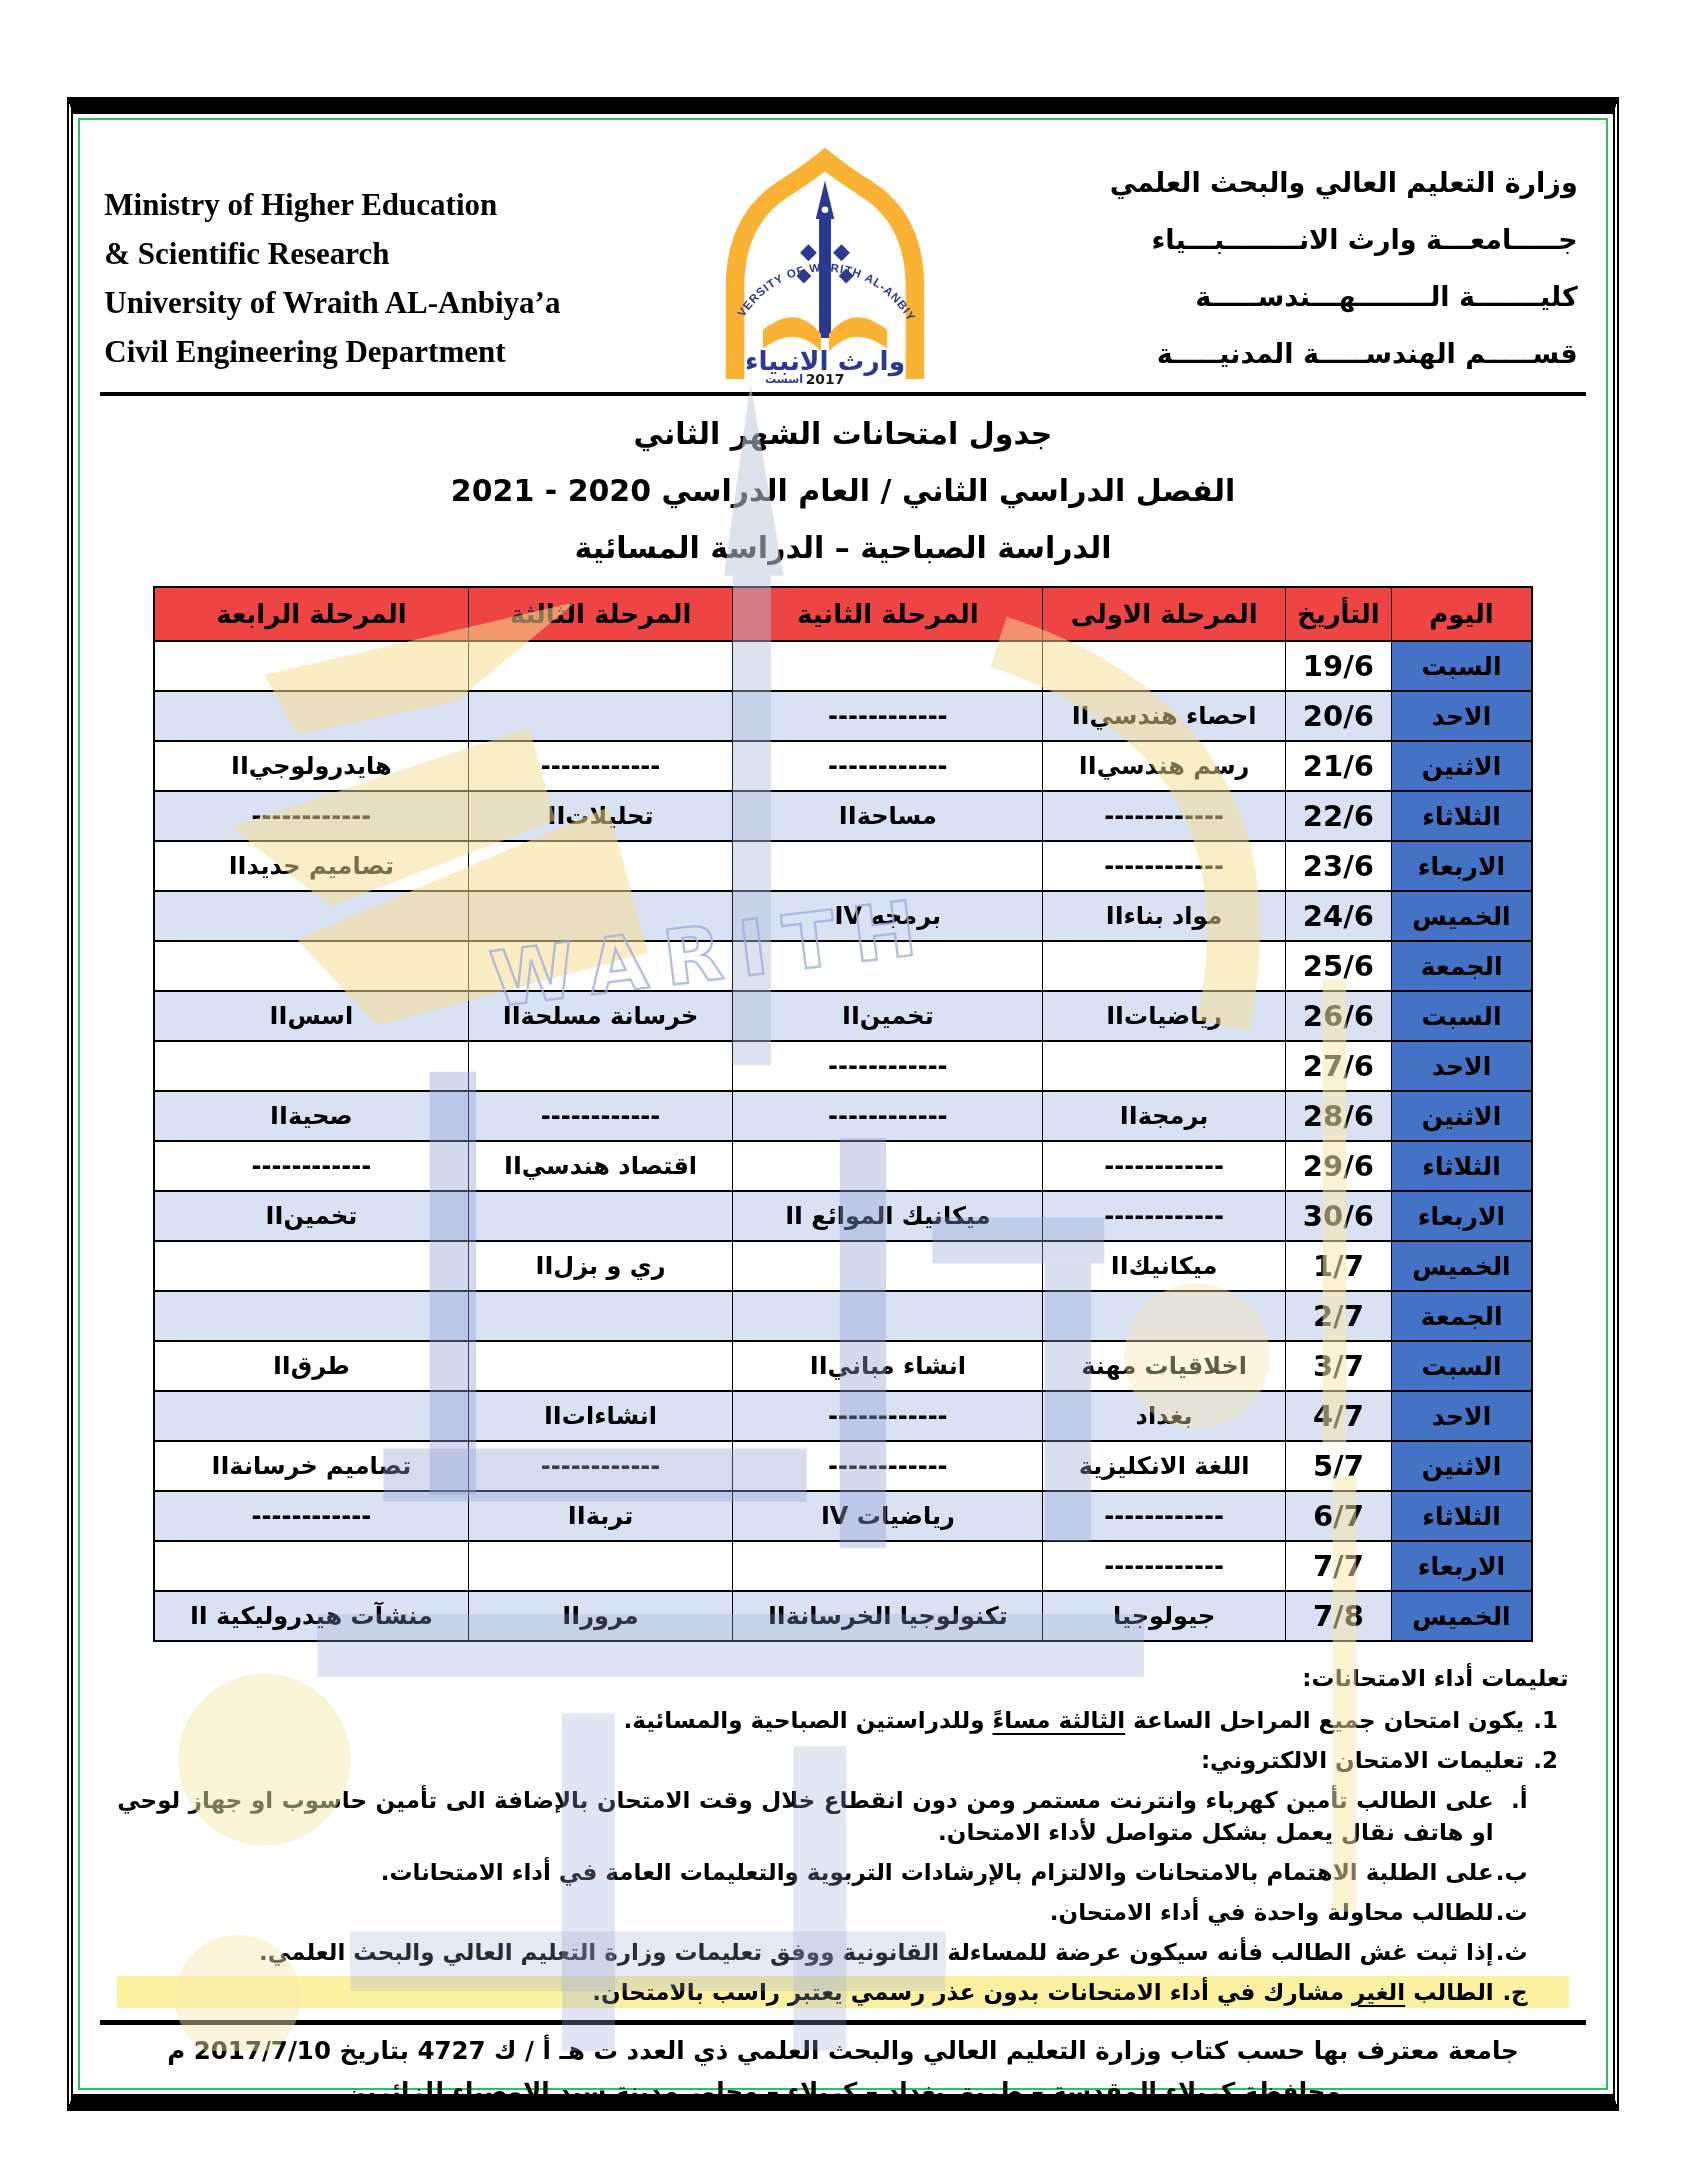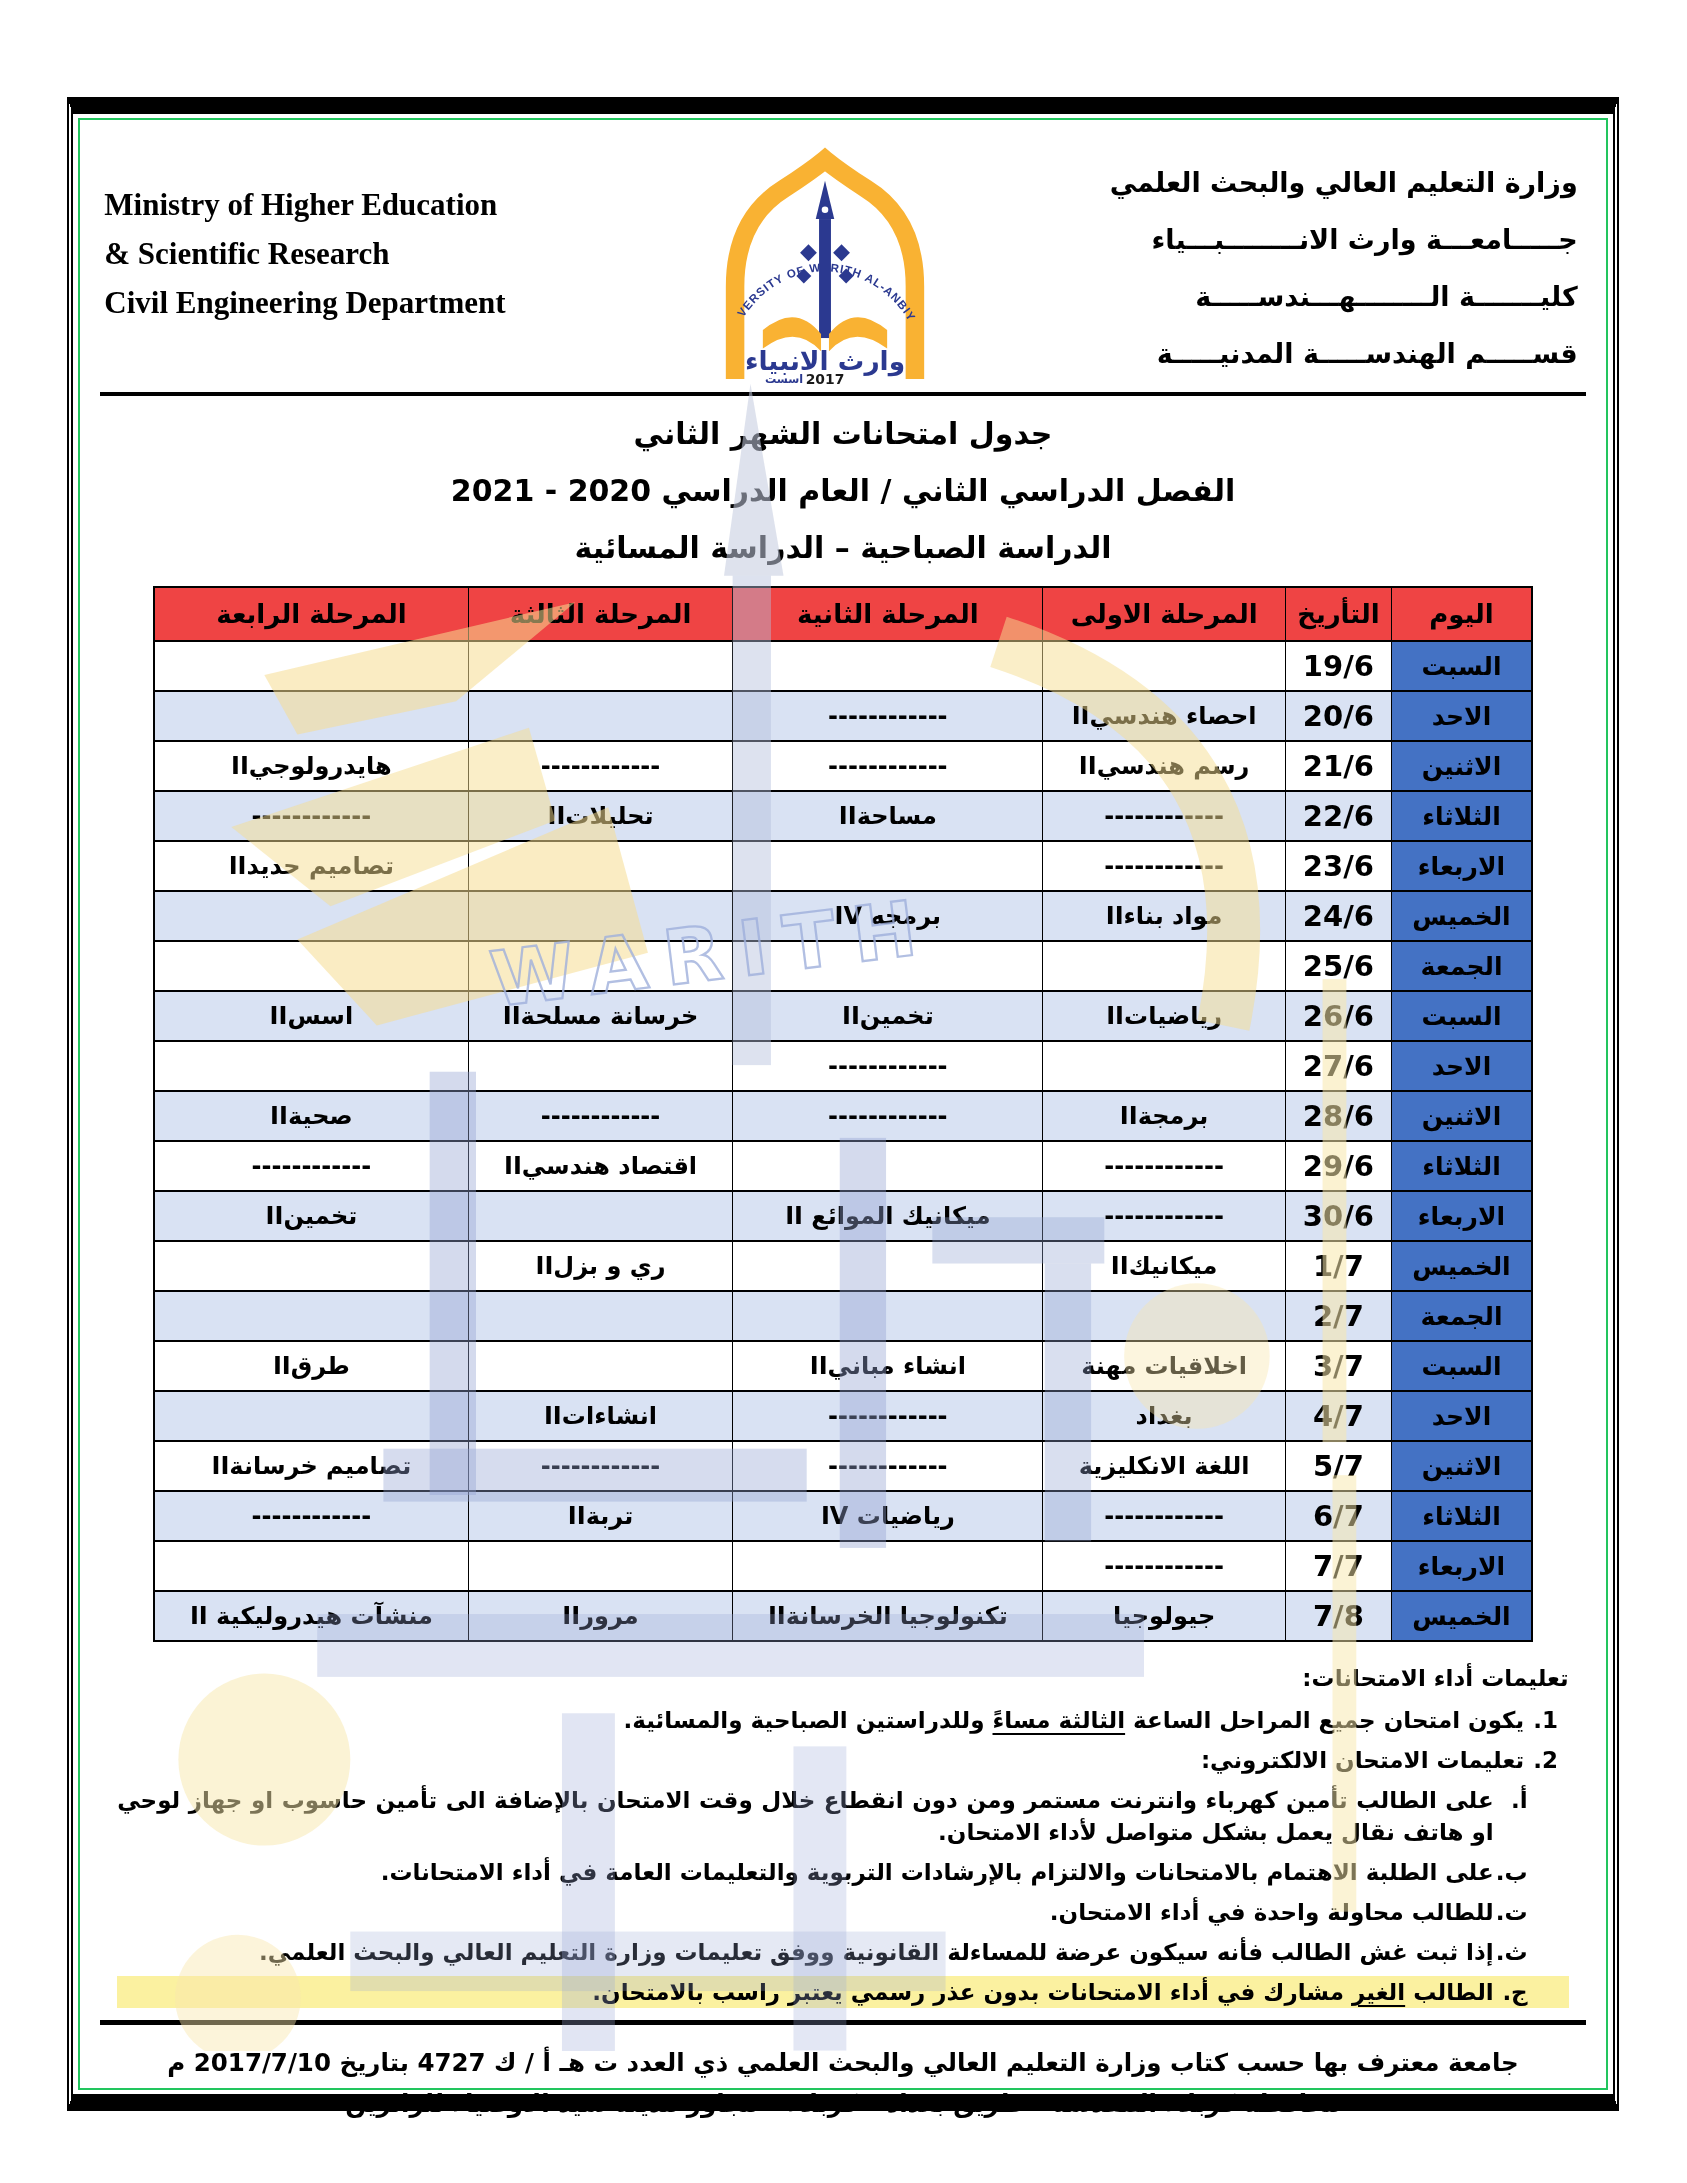--- a/index.html
+++ b/index.html
@@ -42,21 +42,21 @@
   .instr-row{display:flex;margin-bottom:8px;}
   .instr-row.num{padding-right:10.6px;}
   .instr-row.letter{padding-right:41px;}
   .instr-marker{flex:0 0 34px;}
   .instr-text{flex:1 1 auto;text-align:justify;}
   .instr-row .u{text-decoration:underline;text-underline-offset:5.3px;text-decoration-thickness:2px;}
   .instr-row.hl{background:#FBF1A0;}
   
   .footer-rule{height:5.3px;background:#000;margin-top:12px;}
   .page-footer{direction:rtl;text-align:center;font-weight:bold;font-size:24.5px;line-height:41px;
-               padding-top:17px;position:relative;z-index:2;}
+               padding-top:5px;position:relative;z-index:2;}
   
   .watermark{position:absolute;left:99px;top:357px;width:1422px;height:1694px;z-index:3;
              pointer-events:none;}
   .wm-svg{width:100%;height:100%;}
 </style>
 </head>
 <body>
 
 <div class="page">
 
@@ -93,20 +93,21 @@
     </svg>
   </div>
 
   <div class="frame">
     <div class="frame-inner">
 
       <div class="top-header">
         <div class="eng-block">
           <div>Ministry of Higher Education</div>
           <div>&amp; Scientific Research</div>
+          <div>University of Wraith AL-Anbiya’a</div>
           <div>Civil Engineering Department</div>
         </div>
 
         <div class="logo-wrap">
           <svg viewBox="0 0 360 372" width="238" height="246">
             <defs>
               <path id="ringPath" d="M56,268 A152,168 0 0 1 304,268" fill="none"></path>
             </defs>
 
             <path d="M44,360 L44,220 Q44,118 118,72 Q158,46 180,28 Q202,46 242,72 Q316,118 316,220 L316,360" fill="none" stroke="#F9B233" stroke-width="28"></path>

